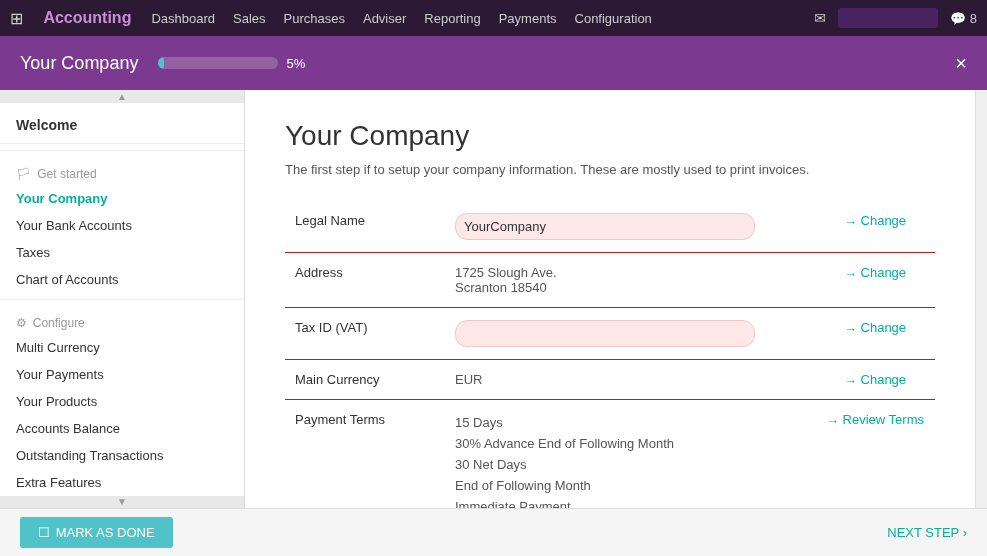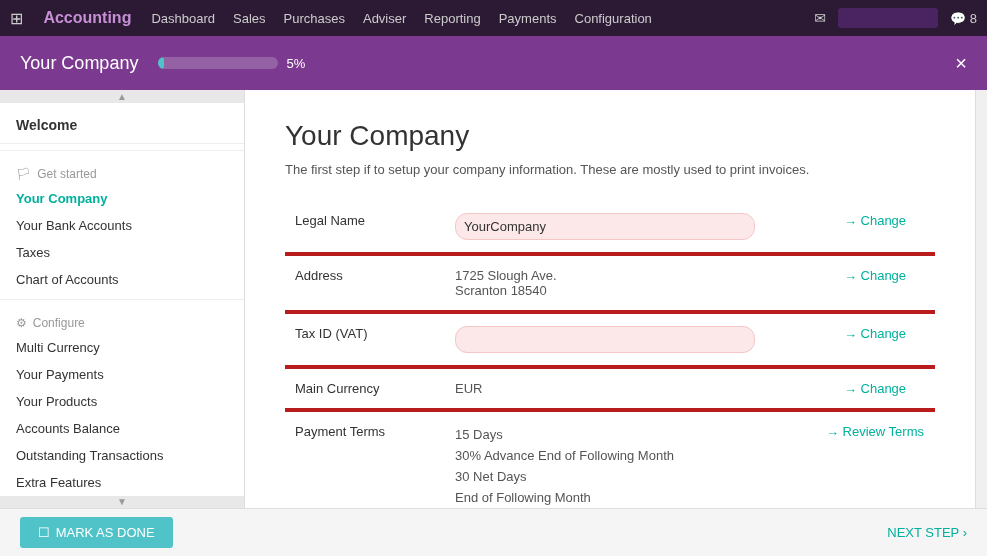--- a/index.html
+++ b/index.html
@@ -192,21 +192,21 @@
       font-size: 13px;
       margin-bottom: 24px;
     }
 
     
     .info-table {
       width: 100%;
       border-collapse: collapse;
     }
     .info-table tr {
-      border-bottom: 4px solid #b91c1c;
+      border-bottom: 1px solid #b91c1c;
     }
     .info-table td {
       padding: 12px 10px;
       vertical-align: top;
     }
     .info-table td:first-child {
       width: 160px;
       color: #333;
       font-weight: normal;
       font-size: 13px;

